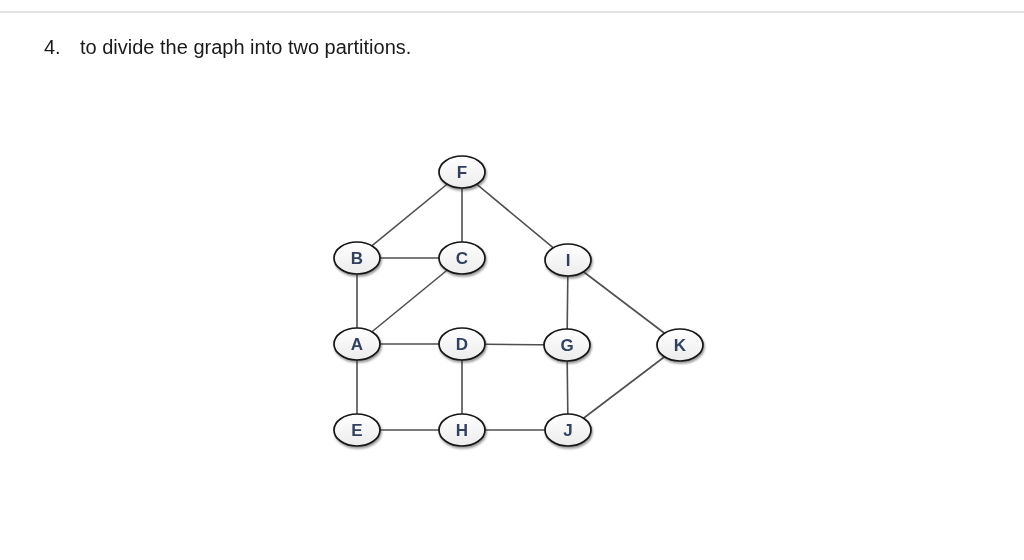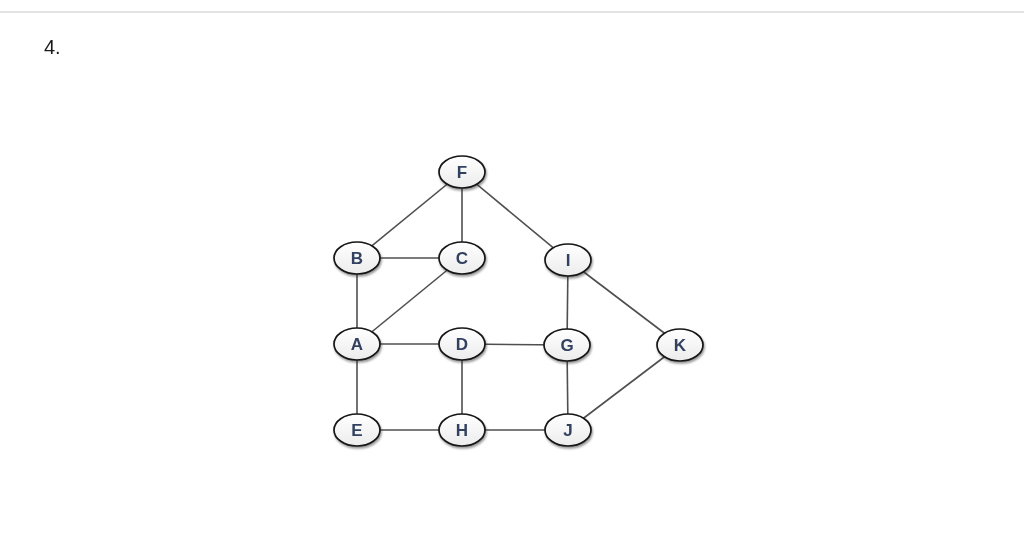--- a/index.html
+++ b/index.html
@@ -61,20 +61,21 @@
 </head>
 <body>
 
 <div class="page">
 
   <div class="top-rule" style="background: rgb(212, 212, 212);"></div>
 
   <div class="question">
     <span class="q-num">4.</span>
     <div class="q-text">
+      <div>to divide the graph into two partitions.</div>
     </div>
   </div>
 
   <svg id="graph-svg" class="graph-svg" width="1024" height="560" viewBox="0 0 1024 560">
     <defs>
       <linearGradient id="nodeGrad" x1="0" y1="0" x2="0" y2="1">
         <stop id="gradTop" offset="0" stop-color="#ffffff"></stop>
         <stop id="gradBottom" offset="1" stop-color="#ececec"></stop>
       </linearGradient>
     </defs>

